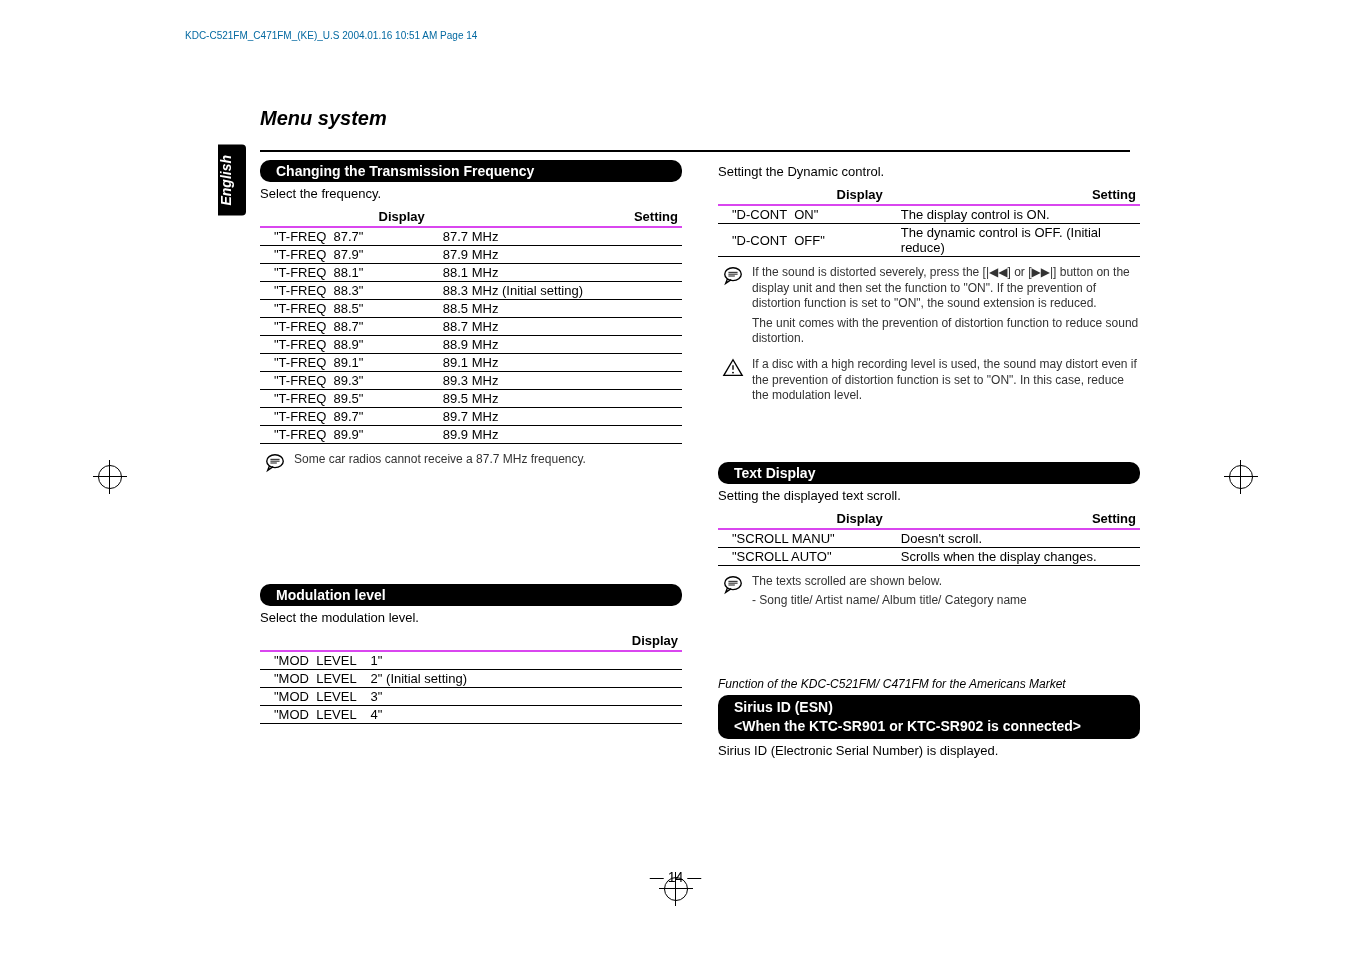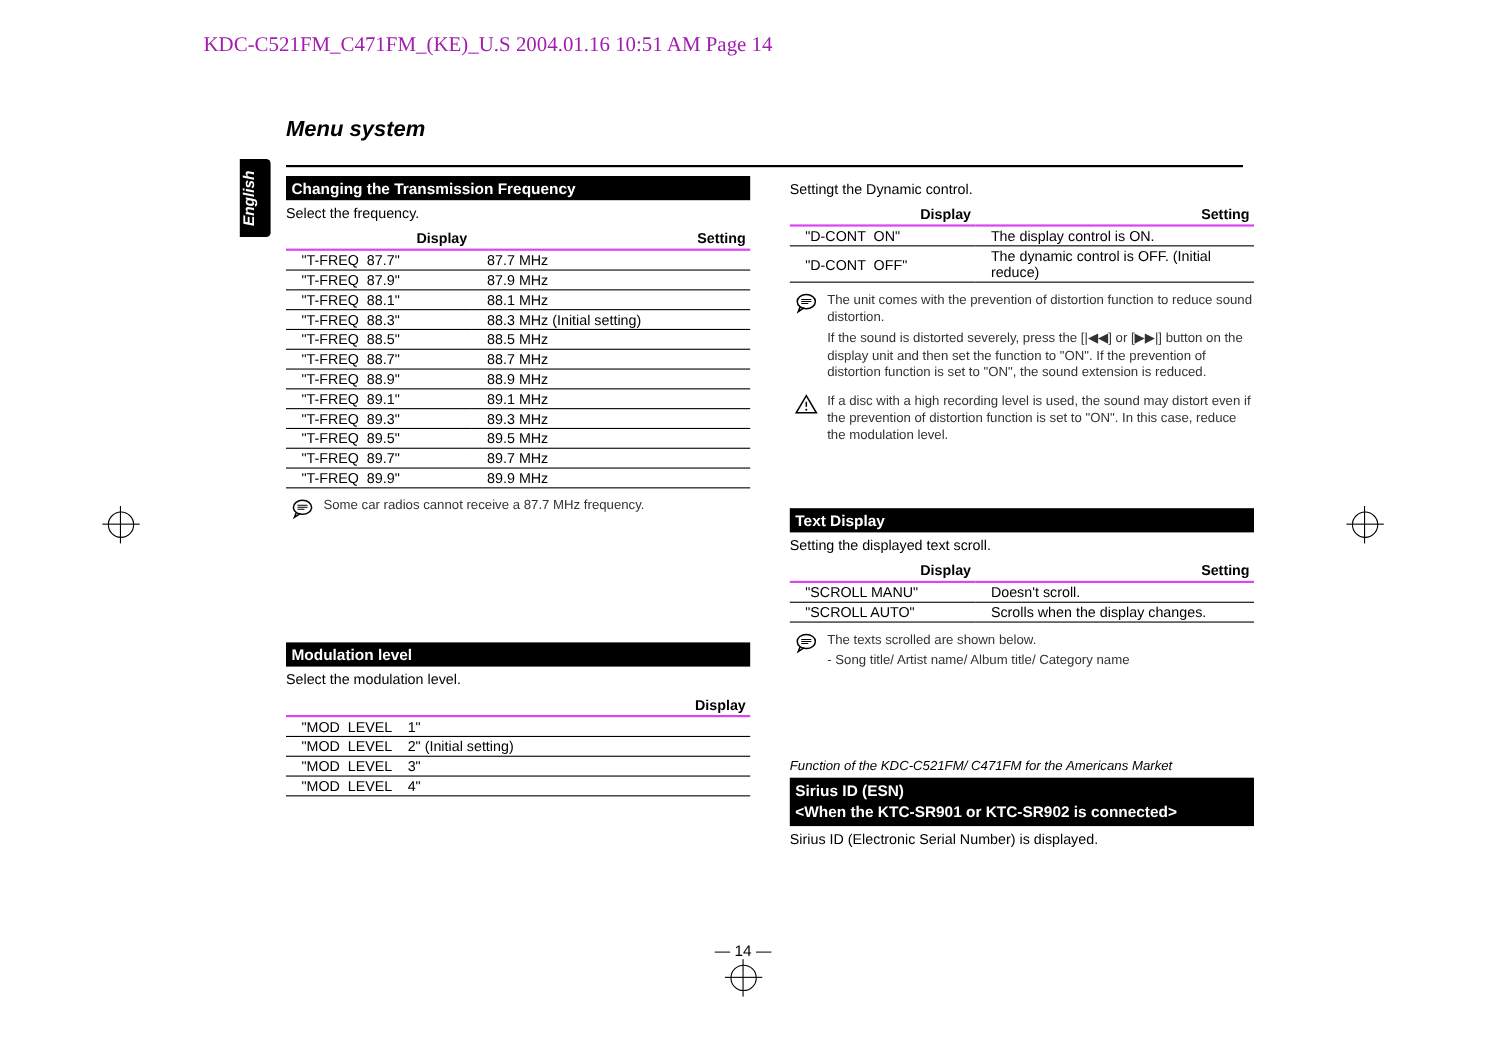--- a/index.html
+++ b/index.html
@@ -5,23 +5,23 @@
   * { box-sizing: border-box; margin: 0; padding: 0; }
   body {
     width: 1351px;
     height: 954px;
     background: #fff;
     font-family: Arial, Helvetica, sans-serif;
     color: #000;
     position: relative;
   }
   .header-footer-line {
-    font-family: Liberation Serif, serif;
-    font-size: 19px;
-    color: #a21caf;
+    font-family: Liberation Sans, sans-serif;
+    font-size: 10px;
+    color: #0369a1;
     position: absolute;
     top: 30px;
     left: 185px;
   }
   .crop-mark {
     position: absolute;
     width: 30px;
     height: 30px;
   }
   .crop-mark::before, .crop-mark::after {
@@ -87,25 +87,26 @@
     display:flex;
     gap:36px;
   }
   .col { flex:1; min-width:0; }
 
   .section-hdr {
     background:#000;
     color:#fff;
     font-weight:bold;
     font-size:14px;
-    padding:3px 5px;
+    padding:3px 16px;
     margin-bottom:4px;
+    border-radius:10px;
   }
   .intro { font-size:13px; margin:4px 0 6px 0; }
-  .intro-italic { font-size:12px; font-style:italic; margin:16px 0 4px 0; }
+  .intro-italic { font-size:12px; font-style:italic; margin:4px 0 4px 0; }
 
   table.data {
     width:100%;
     border-collapse:collapse;
     font-size:13px;
     margin-bottom:8px;
   }
   table.data th {
     text-align:right;
     font-weight:bold;
@@ -140,21 +141,21 @@
     display:flex;
     align-items:center;
     justify-content:center;
   }
   .note-icon svg, .warn-icon svg { width:22px;height:22px; }
   .note-body p { margin-bottom:4px; line-height:1.3; }
 
   .page-num {
     position:absolute;
     left:0; right:0;
-    bottom:82px;
+    bottom:69px;
     text-align:center;
     font-size:14px;
   }
 
   .spacer-lg { height:90px; }
   .spacer-md { height:16px; }
 
 </style>
 </head>
 <body>
@@ -313,22 +314,22 @@
       <span class="note-icon">
         <svg viewBox="0 0 24 24">
             <ellipse cx="12" cy="10" rx="9" ry="7" fill="none" stroke="#000" stroke-width="1.5"></ellipse>
             <line x1="7" y1="8" x2="17" y2="8" stroke="#000"></line>
             <line x1="7" y1="10" x2="17" y2="10" stroke="#000"></line>
             <line x1="7" y1="12" x2="14" y2="12" stroke="#000"></line>
             <path d="M6 15 L4 20 L10 16" fill="none" stroke="#000" stroke-width="1.5"></path>
           </svg>
       </span>
       <div class="note-body">
+        <p>If the sound is distorted severely, press the [|◀◀] or [▶▶|] button on the display unit and then set the function to "ON".  If the prevention of distortion function is set to "ON", the sound extension is reduced.</p>
         <p>The unit comes with the prevention of distortion function to reduce sound distortion.</p>
-        <p>If the sound is distorted severely, press the [|◀◀] or [▶▶|] button on the display unit and then set the function to "ON".  If the prevention of distortion function is set to "ON", the sound extension is reduced.</p>
       </div>
     </div>
     <div class="warn-row">
       <span class="warn-icon">
         <svg viewBox="0 0 24 24">
             <path d="M12 3 L22 20 L2 20 Z" fill="none" stroke="#000" stroke-width="1.5"></path>
             <line x1="12" y1="9" x2="12" y2="14" stroke="#000" stroke-width="1.5"></line>
             <circle cx="12" cy="17" r="1" fill="#000"></circle>
           </svg>
       </span>

